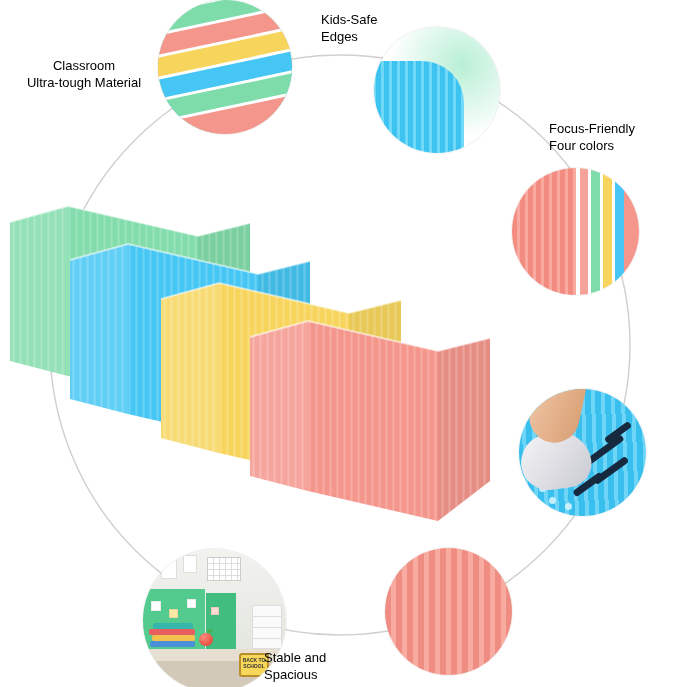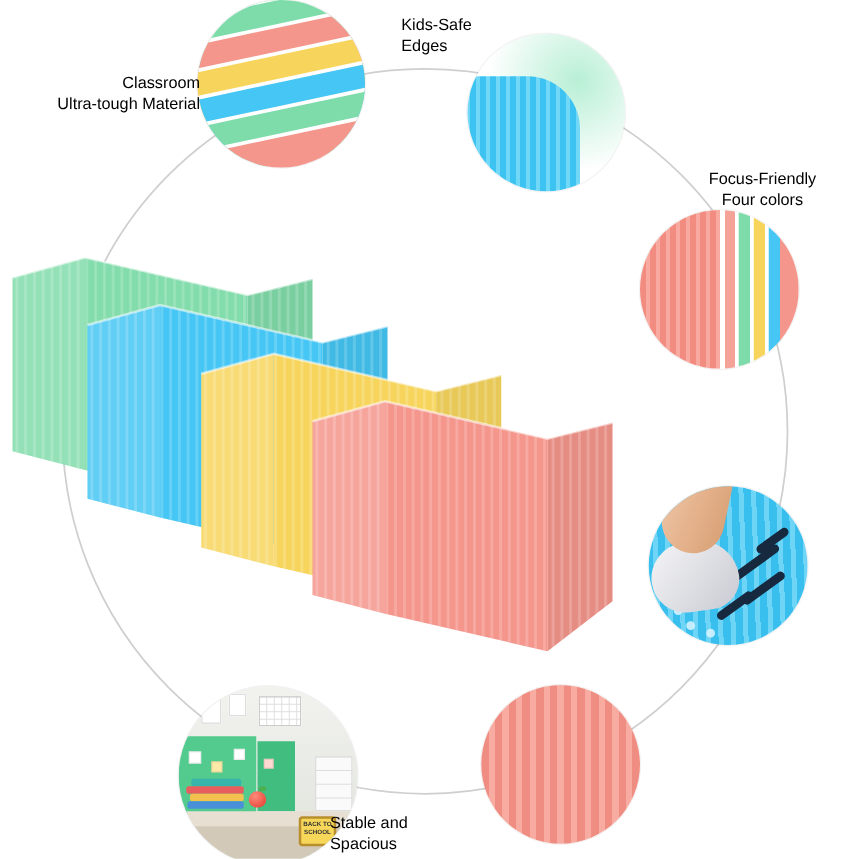--- a/index.html
+++ b/index.html
@@ -1,22 +1,22 @@
 <!DOCTYPE html>
 <html><head>
 <meta charset="utf-8">
 <style>
   html,body{margin:0;padding:0;background:#fff;}
   .stage{position:relative;width:679px;height:687px;background:#fff;overflow:hidden;
          font-family:"Liberation Sans","DejaVu Sans",sans-serif;}
   .art{position:absolute;left:0;top:0;}
   .label{position:absolute;font-size:13px;font-weight:400;color:#000;line-height:1.3;white-space:pre-line;}
-  #lbl-ultra{left:8px;top:58px;width:152px;text-align:right;}
+  #lbl-ultra{left:8px;top:58px;width:152px;text-align:center;}
   #lbl-kids{left:321px;top:12px;width:100px;}
-  #lbl-focus{left:549px;top:135px;width:122px;text-align:center;}
+  #lbl-focus{left:549px;top:121px;width:122px;}
   #lbl-erase{left:605px;top:344px;width:74px;}
   #lbl-eco{left:522px;top:565px;width:110px;}
   #lbl-stable{left:264px;top:650px;width:88px;text-align:left;}
 
   .photo{position:absolute;border-radius:50%;overflow:hidden;box-shadow:0 0 0 1px rgba(0,0,0,0.05);}
   #c-stack{left:158px;top:0;width:134px;height:134px;background:#fbfbfb;}
   #c-kids{left:374px;top:27px;width:126px;height:126px;background:#fff;}
   #c-focus{left:512px;top:168px;width:127px;height:127px;background:#fff;}
   #c-erase{left:519px;top:389px;width:127px;height:127px;background:repeating-linear-gradient(88deg,#38bfee 0 6px,#6fd5f7 6px 10px);}
   #c-eco{left:385px;top:548px;width:127px;height:127px;background:repeating-linear-gradient(90deg,#f08d82 0 6px,#f8aca1 6px 11px);}

